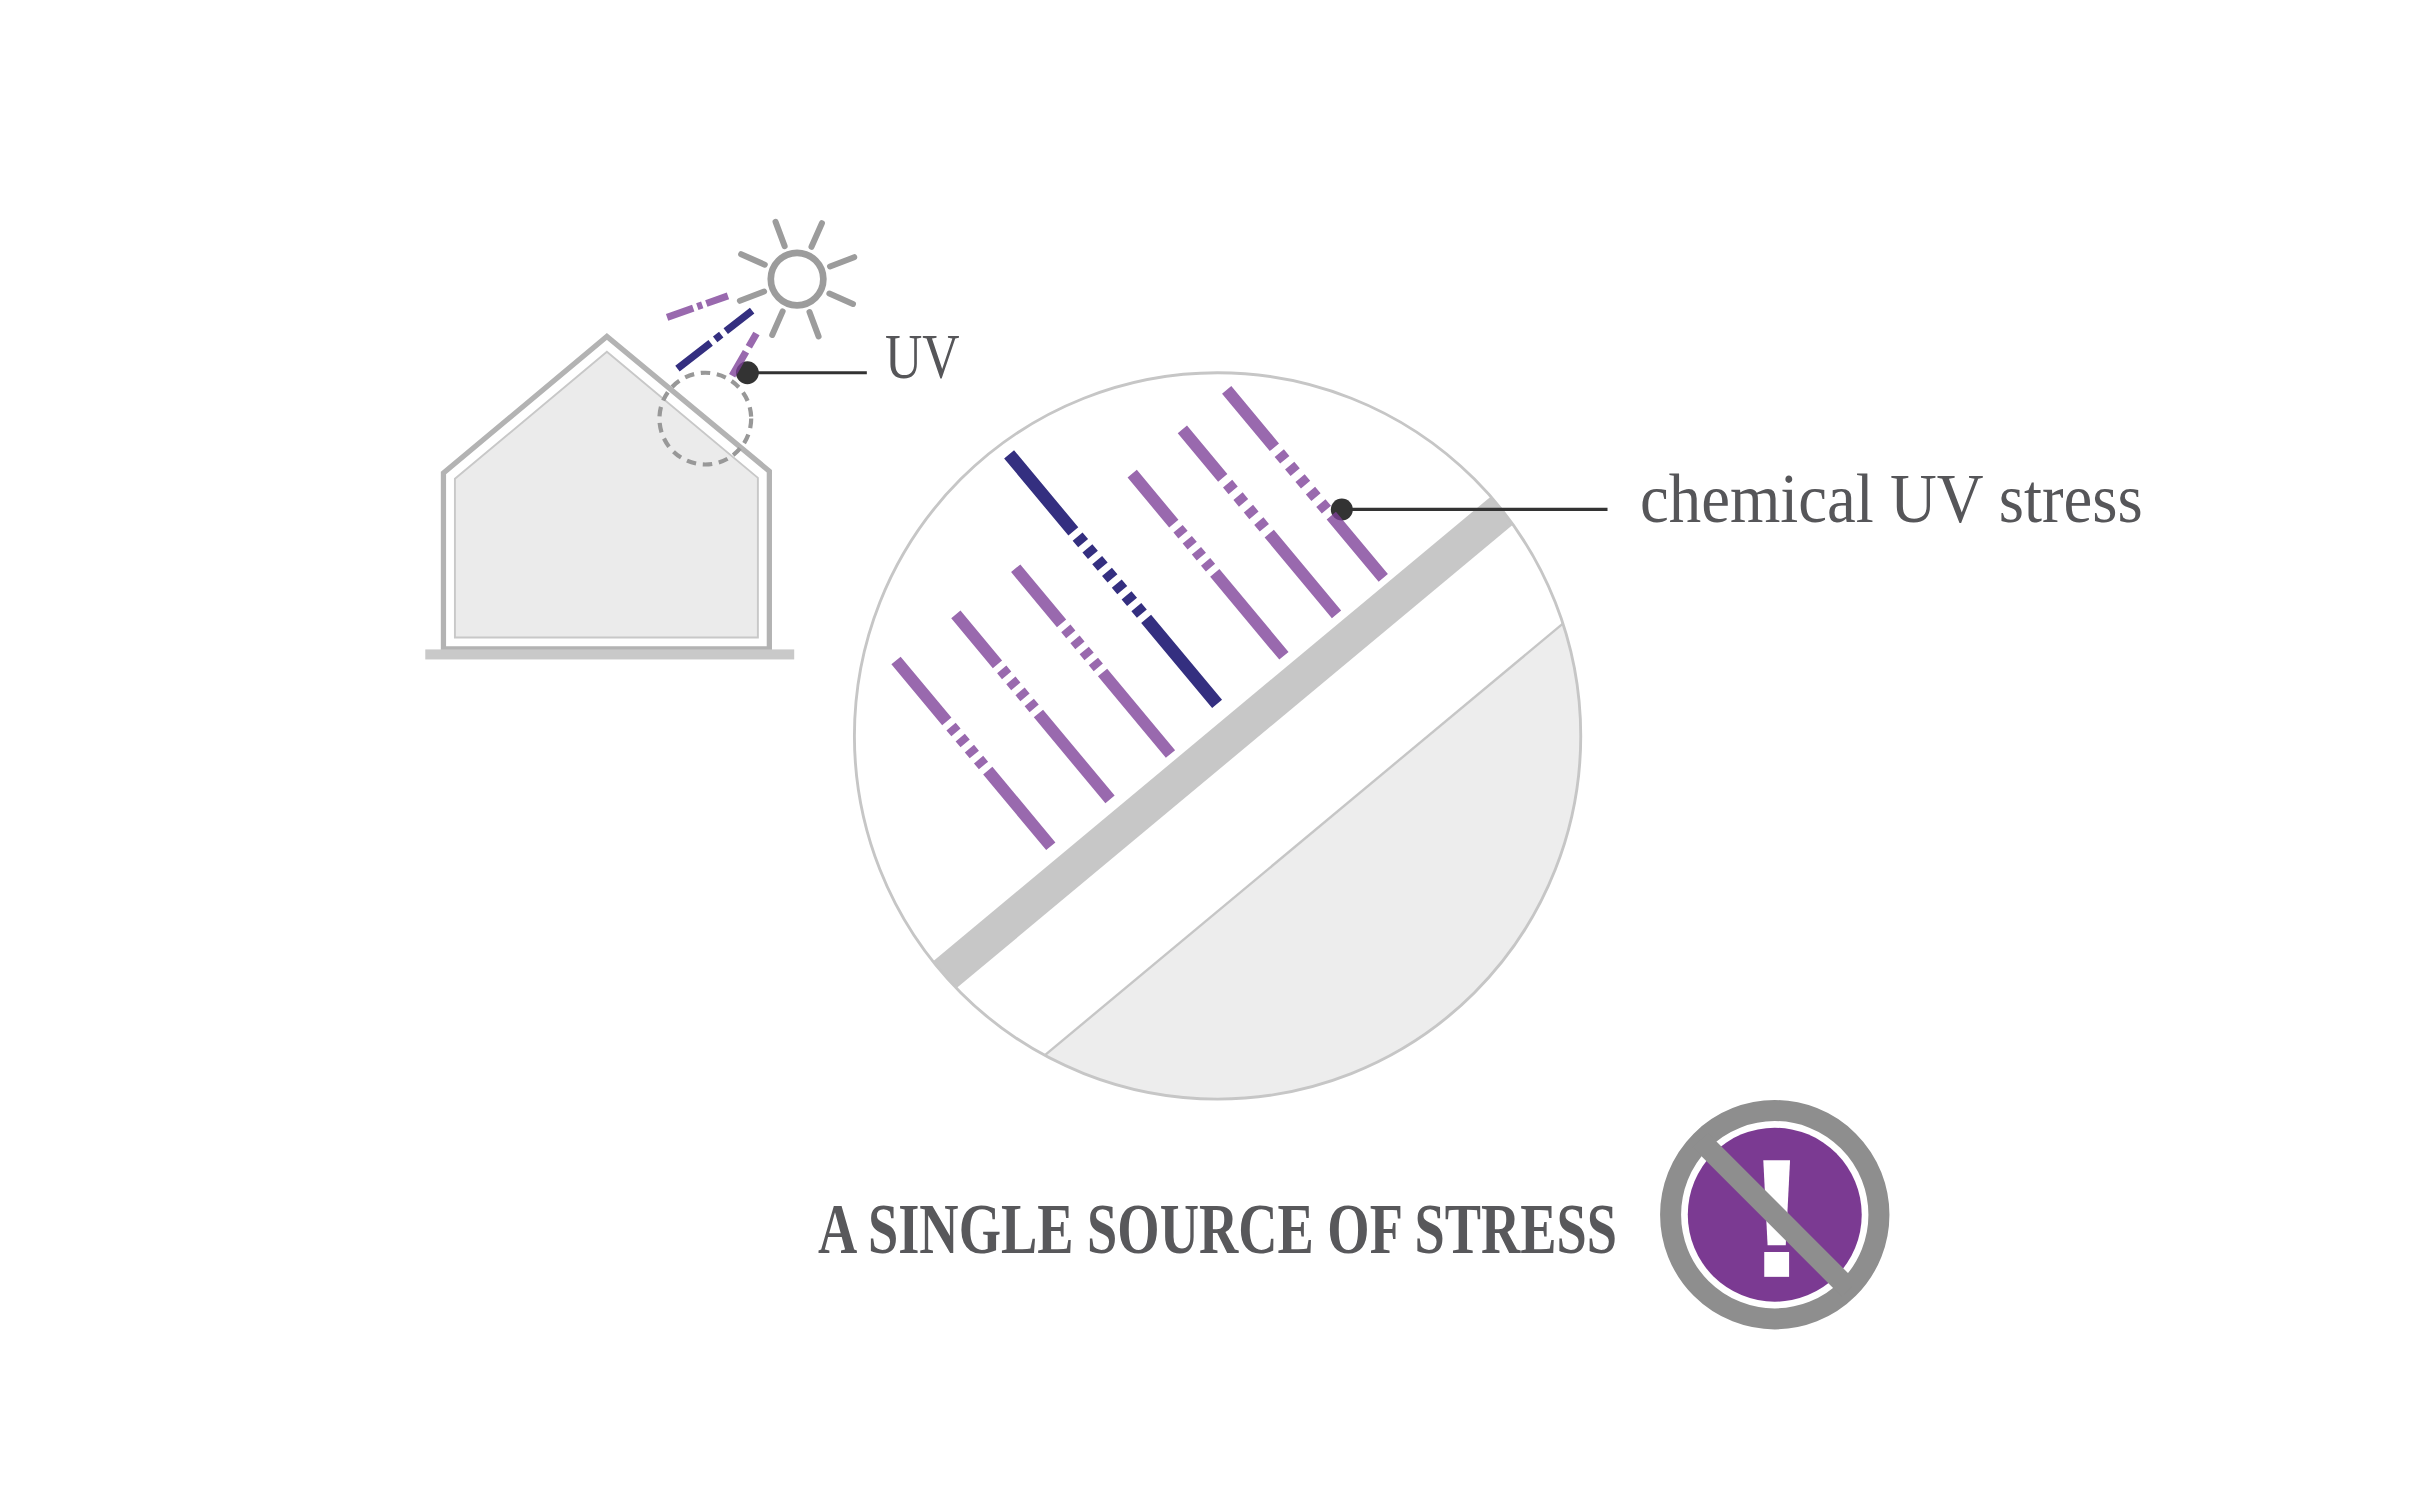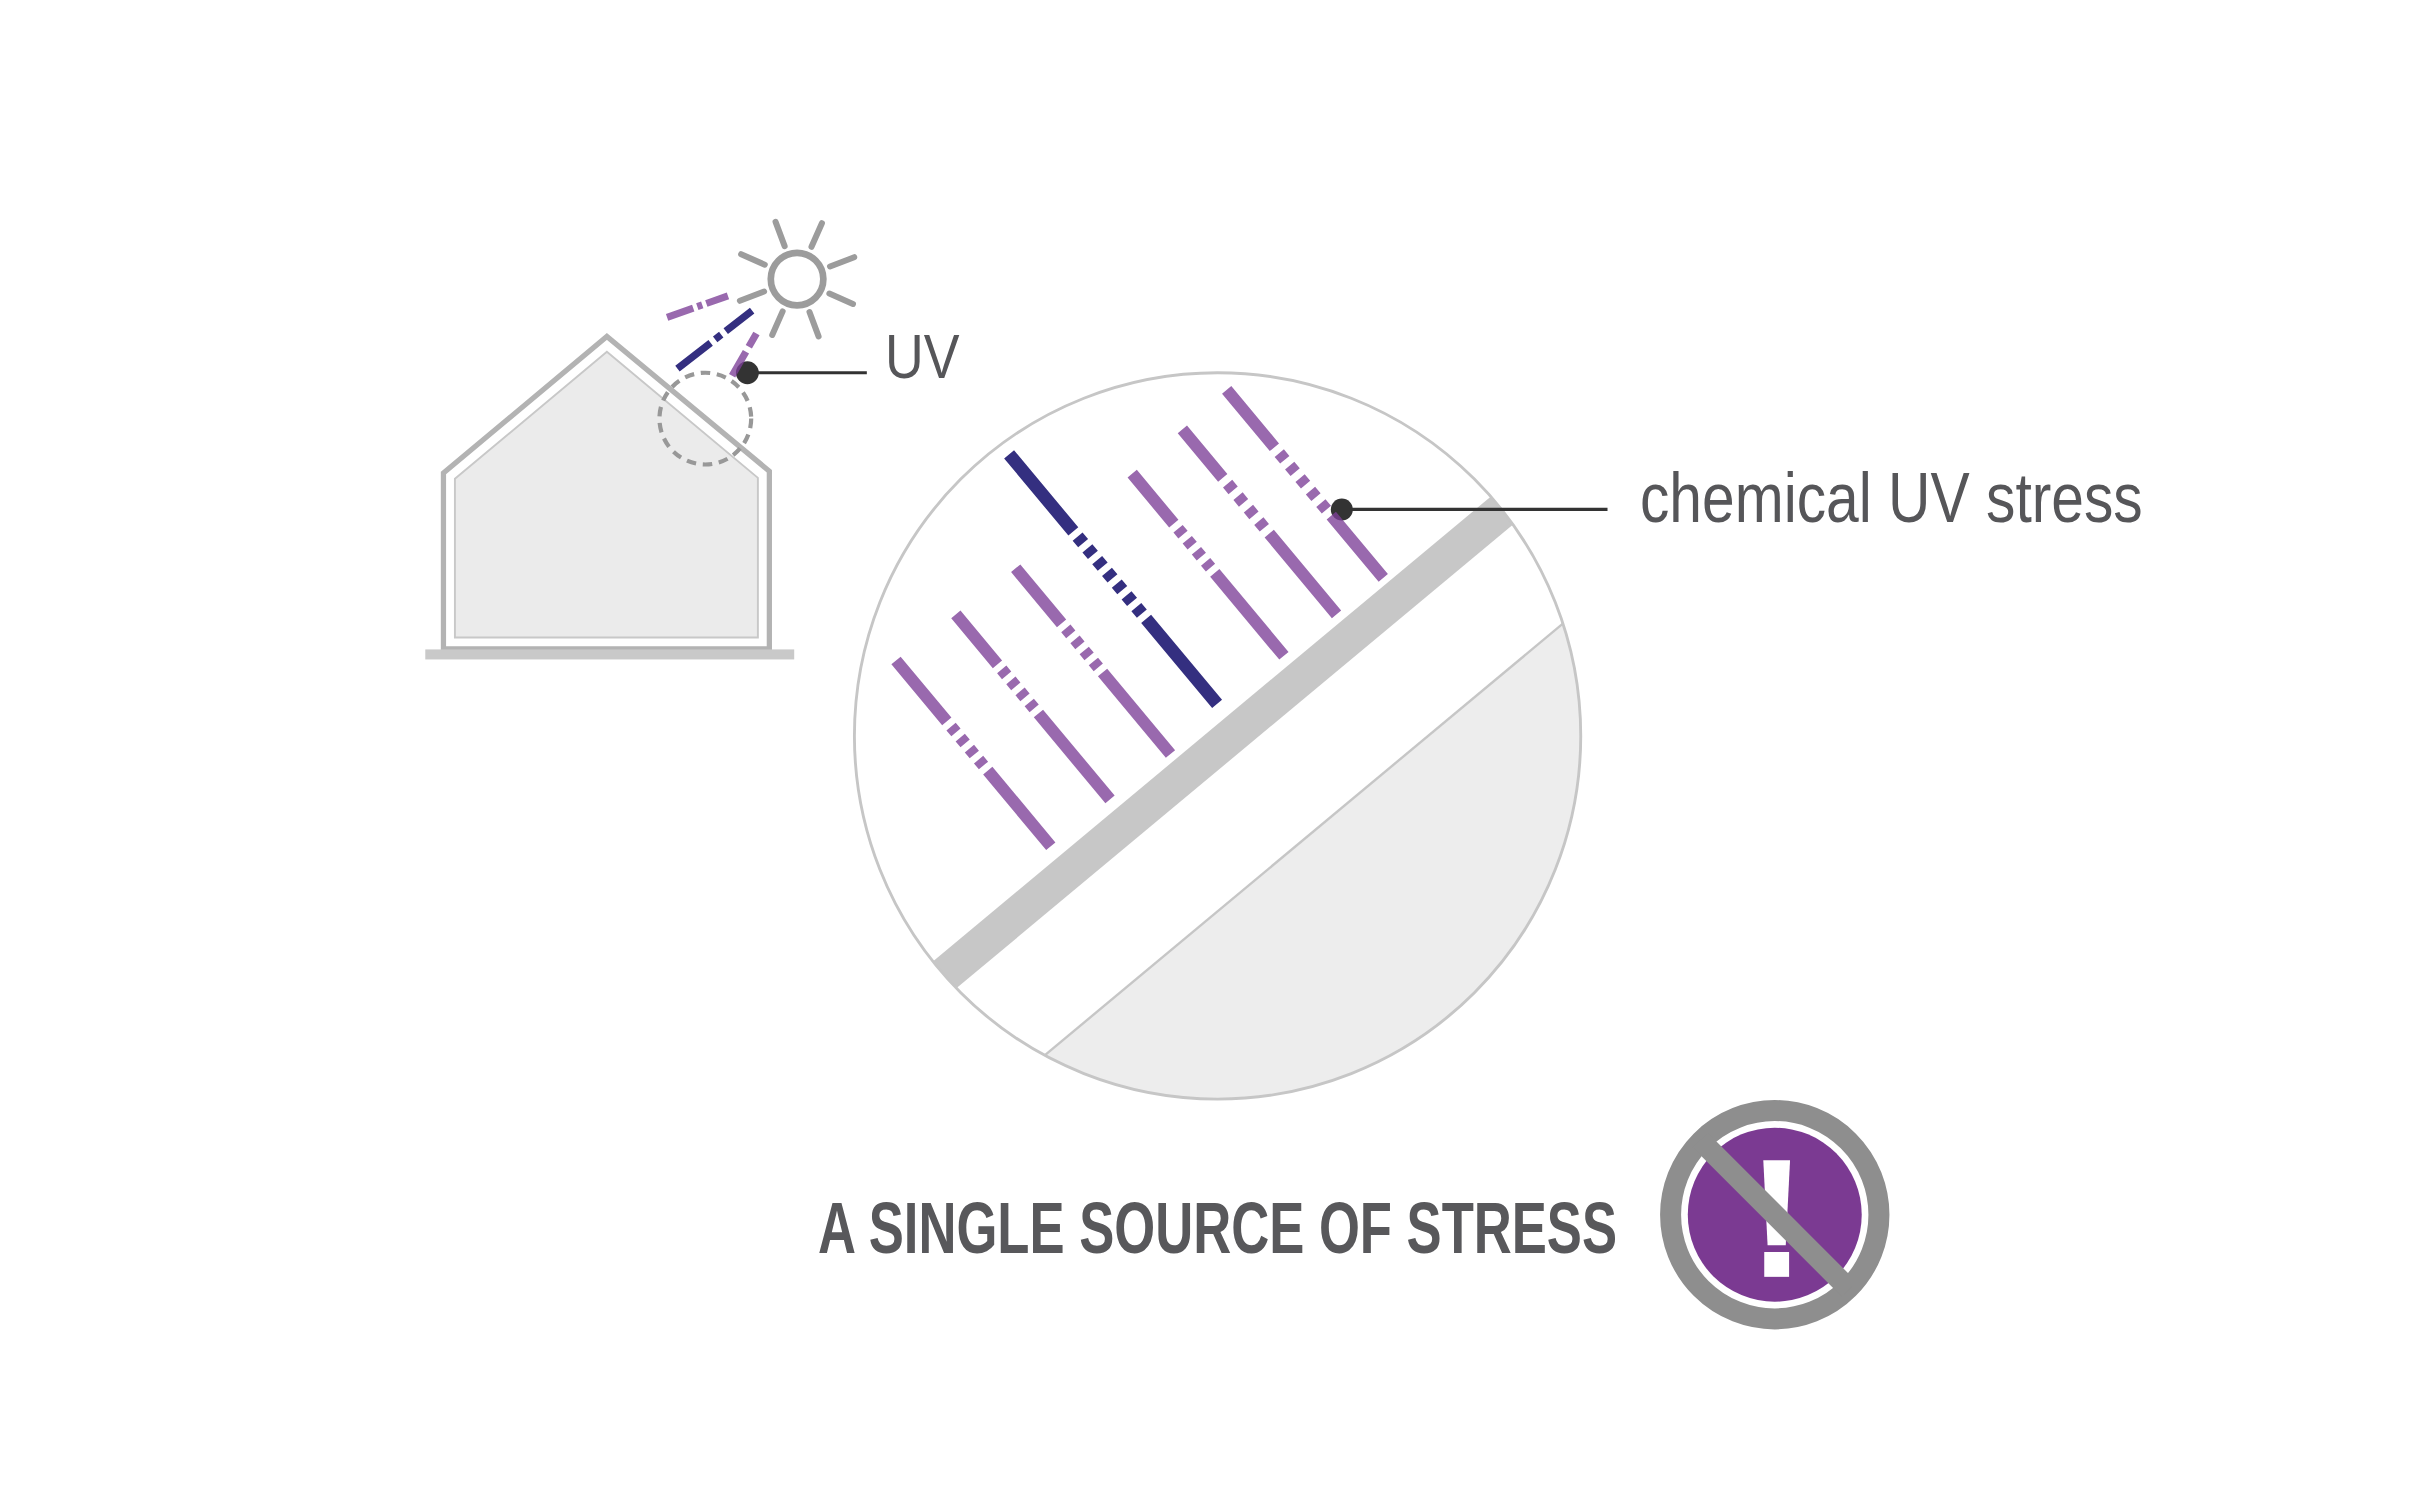--- a/index.html
+++ b/index.html
@@ -1,17 +1,17 @@
 <!DOCTYPE html>
 <html><head>
 <meta charset="utf-8">
 <style>
 html,body{margin:0;padding:0;background:#ffffff;}
 #stage{position:relative;width:2234px;height:1511px;background:#ffffff;overflow:hidden;
-  font-family:Liberation Sans, sans-serif;}
+  font-family:Liberation Serif, serif;}
 svg{position:absolute;left:0;top:0;}
 </style>
 </head>
 <body>
 <div id="stage">
 <svg width="2417" height="1511" viewBox="0 0 2529 1581">
 
   <g>
     <polygon points="464,495 635,352 805,493 805,679 464,679" fill="none" stroke="#b3b3b3" stroke-width="5.5"></polygon>
     <polygon points="476,501 635,368 793,500 793,667 476,667" fill="#ebebeb" stroke="#c8c8c8" stroke-width="2"></polygon>

